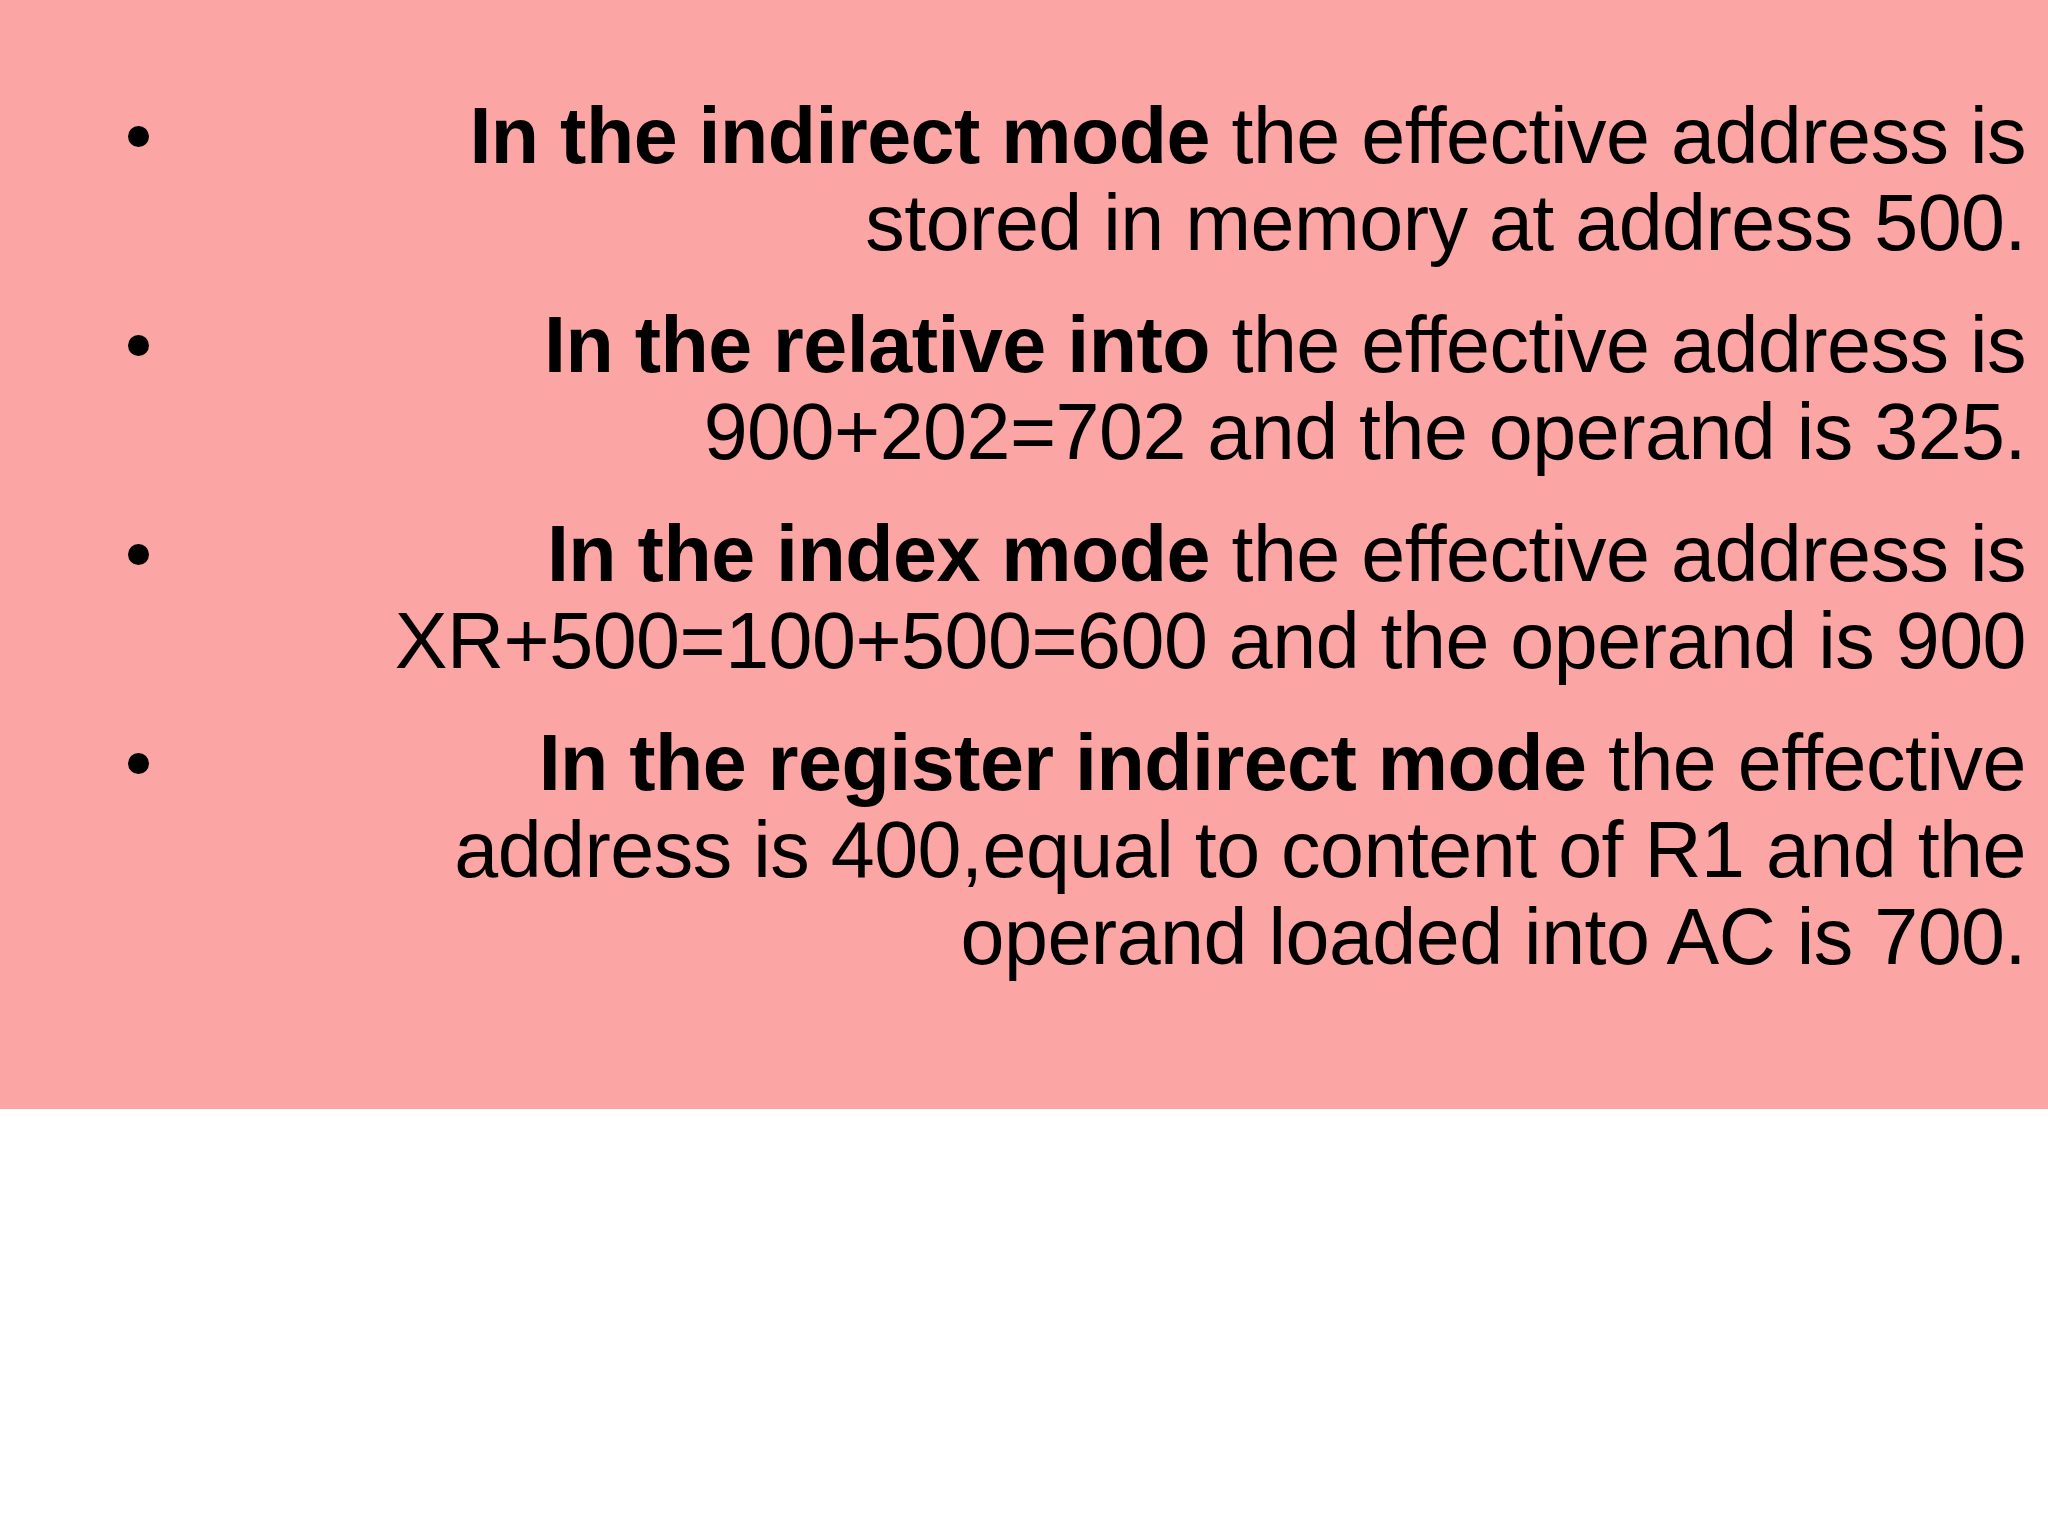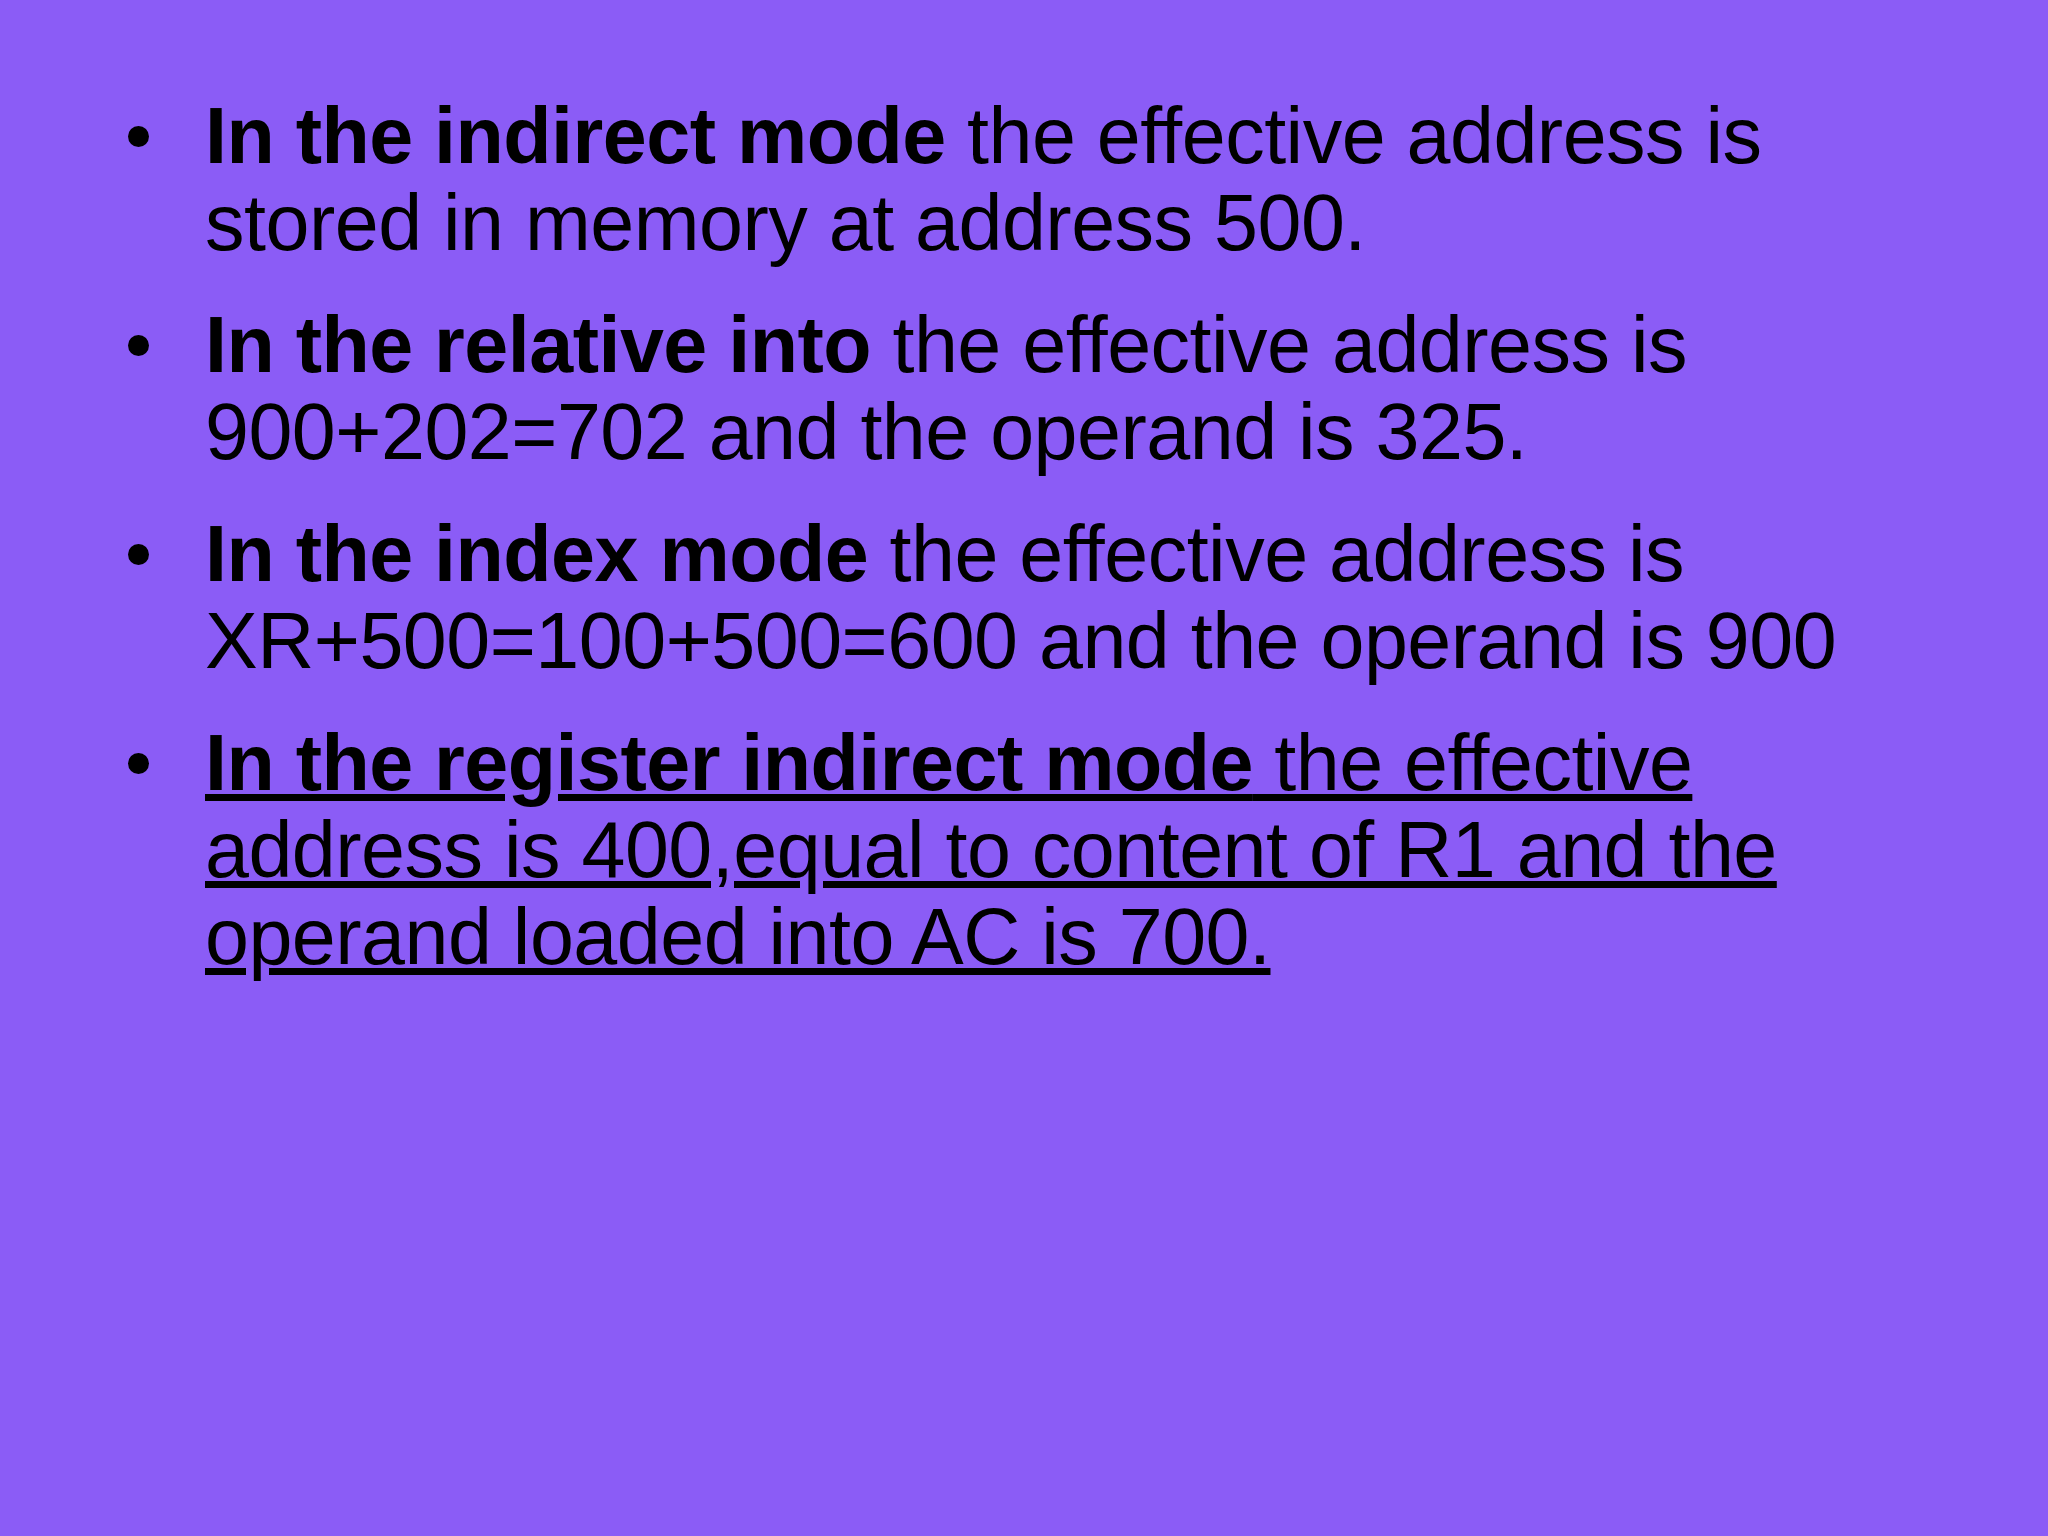--- a/index.html
+++ b/index.html
@@ -8,22 +8,23 @@
   }
   body {
     width: 2048px;
     height: 1536px;
     background: #ffffff;
     overflow: hidden;
   }
   .slide {
     position: relative;
     width: 2048px;
-    height: 1536px;
-    background: #8b5cf6;
+    height: 1109px;
+    background: #fca5a5;
+    text-align: right;
   }
   .bullets {
     position: absolute;
     left: 126px;
     top: 92px;
     width: 1900px;
     margin: 0;
     padding: 0;
     list-style: none;
     font-family: "Liberation Sans", sans-serif;
@@ -33,21 +34,20 @@
     color: #000000;
   }
   .bullets li {
     position: relative;
     padding-left: 79px;
     margin: 0 0 35px 0;
     white-space: pre; 
   }
   .bullets li:last-child {
     margin-bottom: 8px;
-    text-decoration: underline;
   }
   .dot {
     position: absolute;
     left: 2px;
     top: 34px;
     width: 21px;
     height: 21px;
     border-radius: 50%;
     background: #000000;
   }

